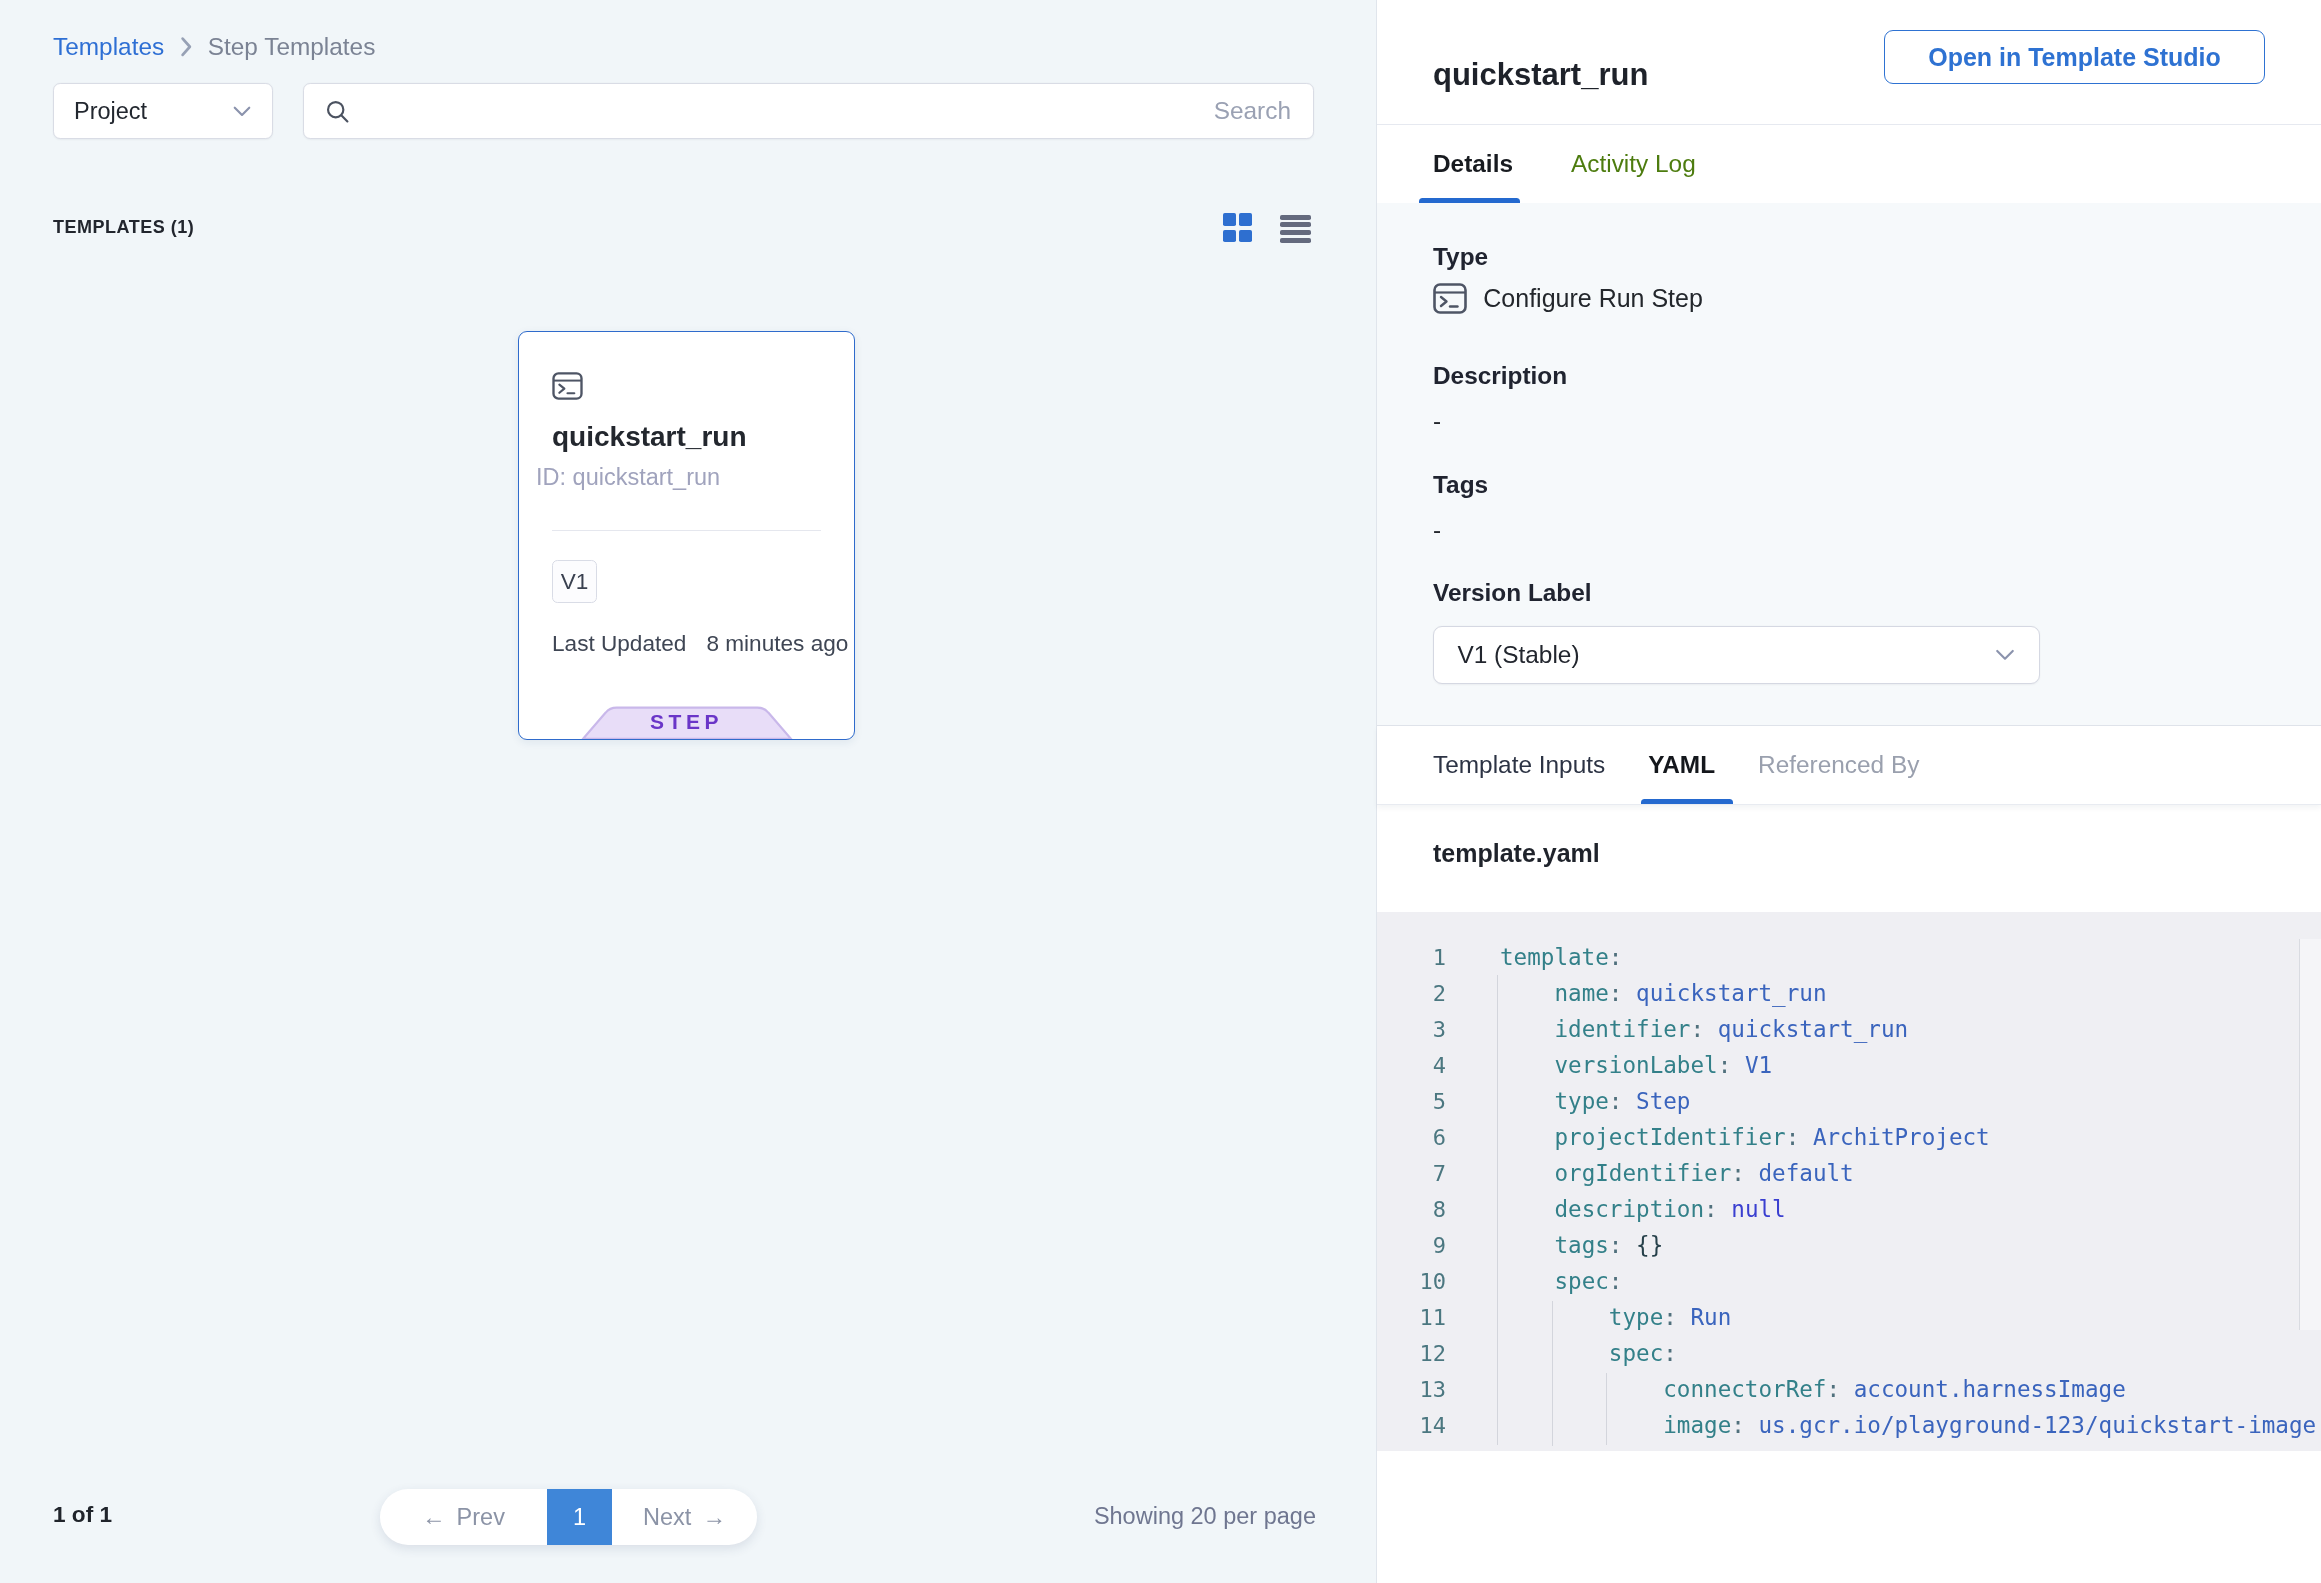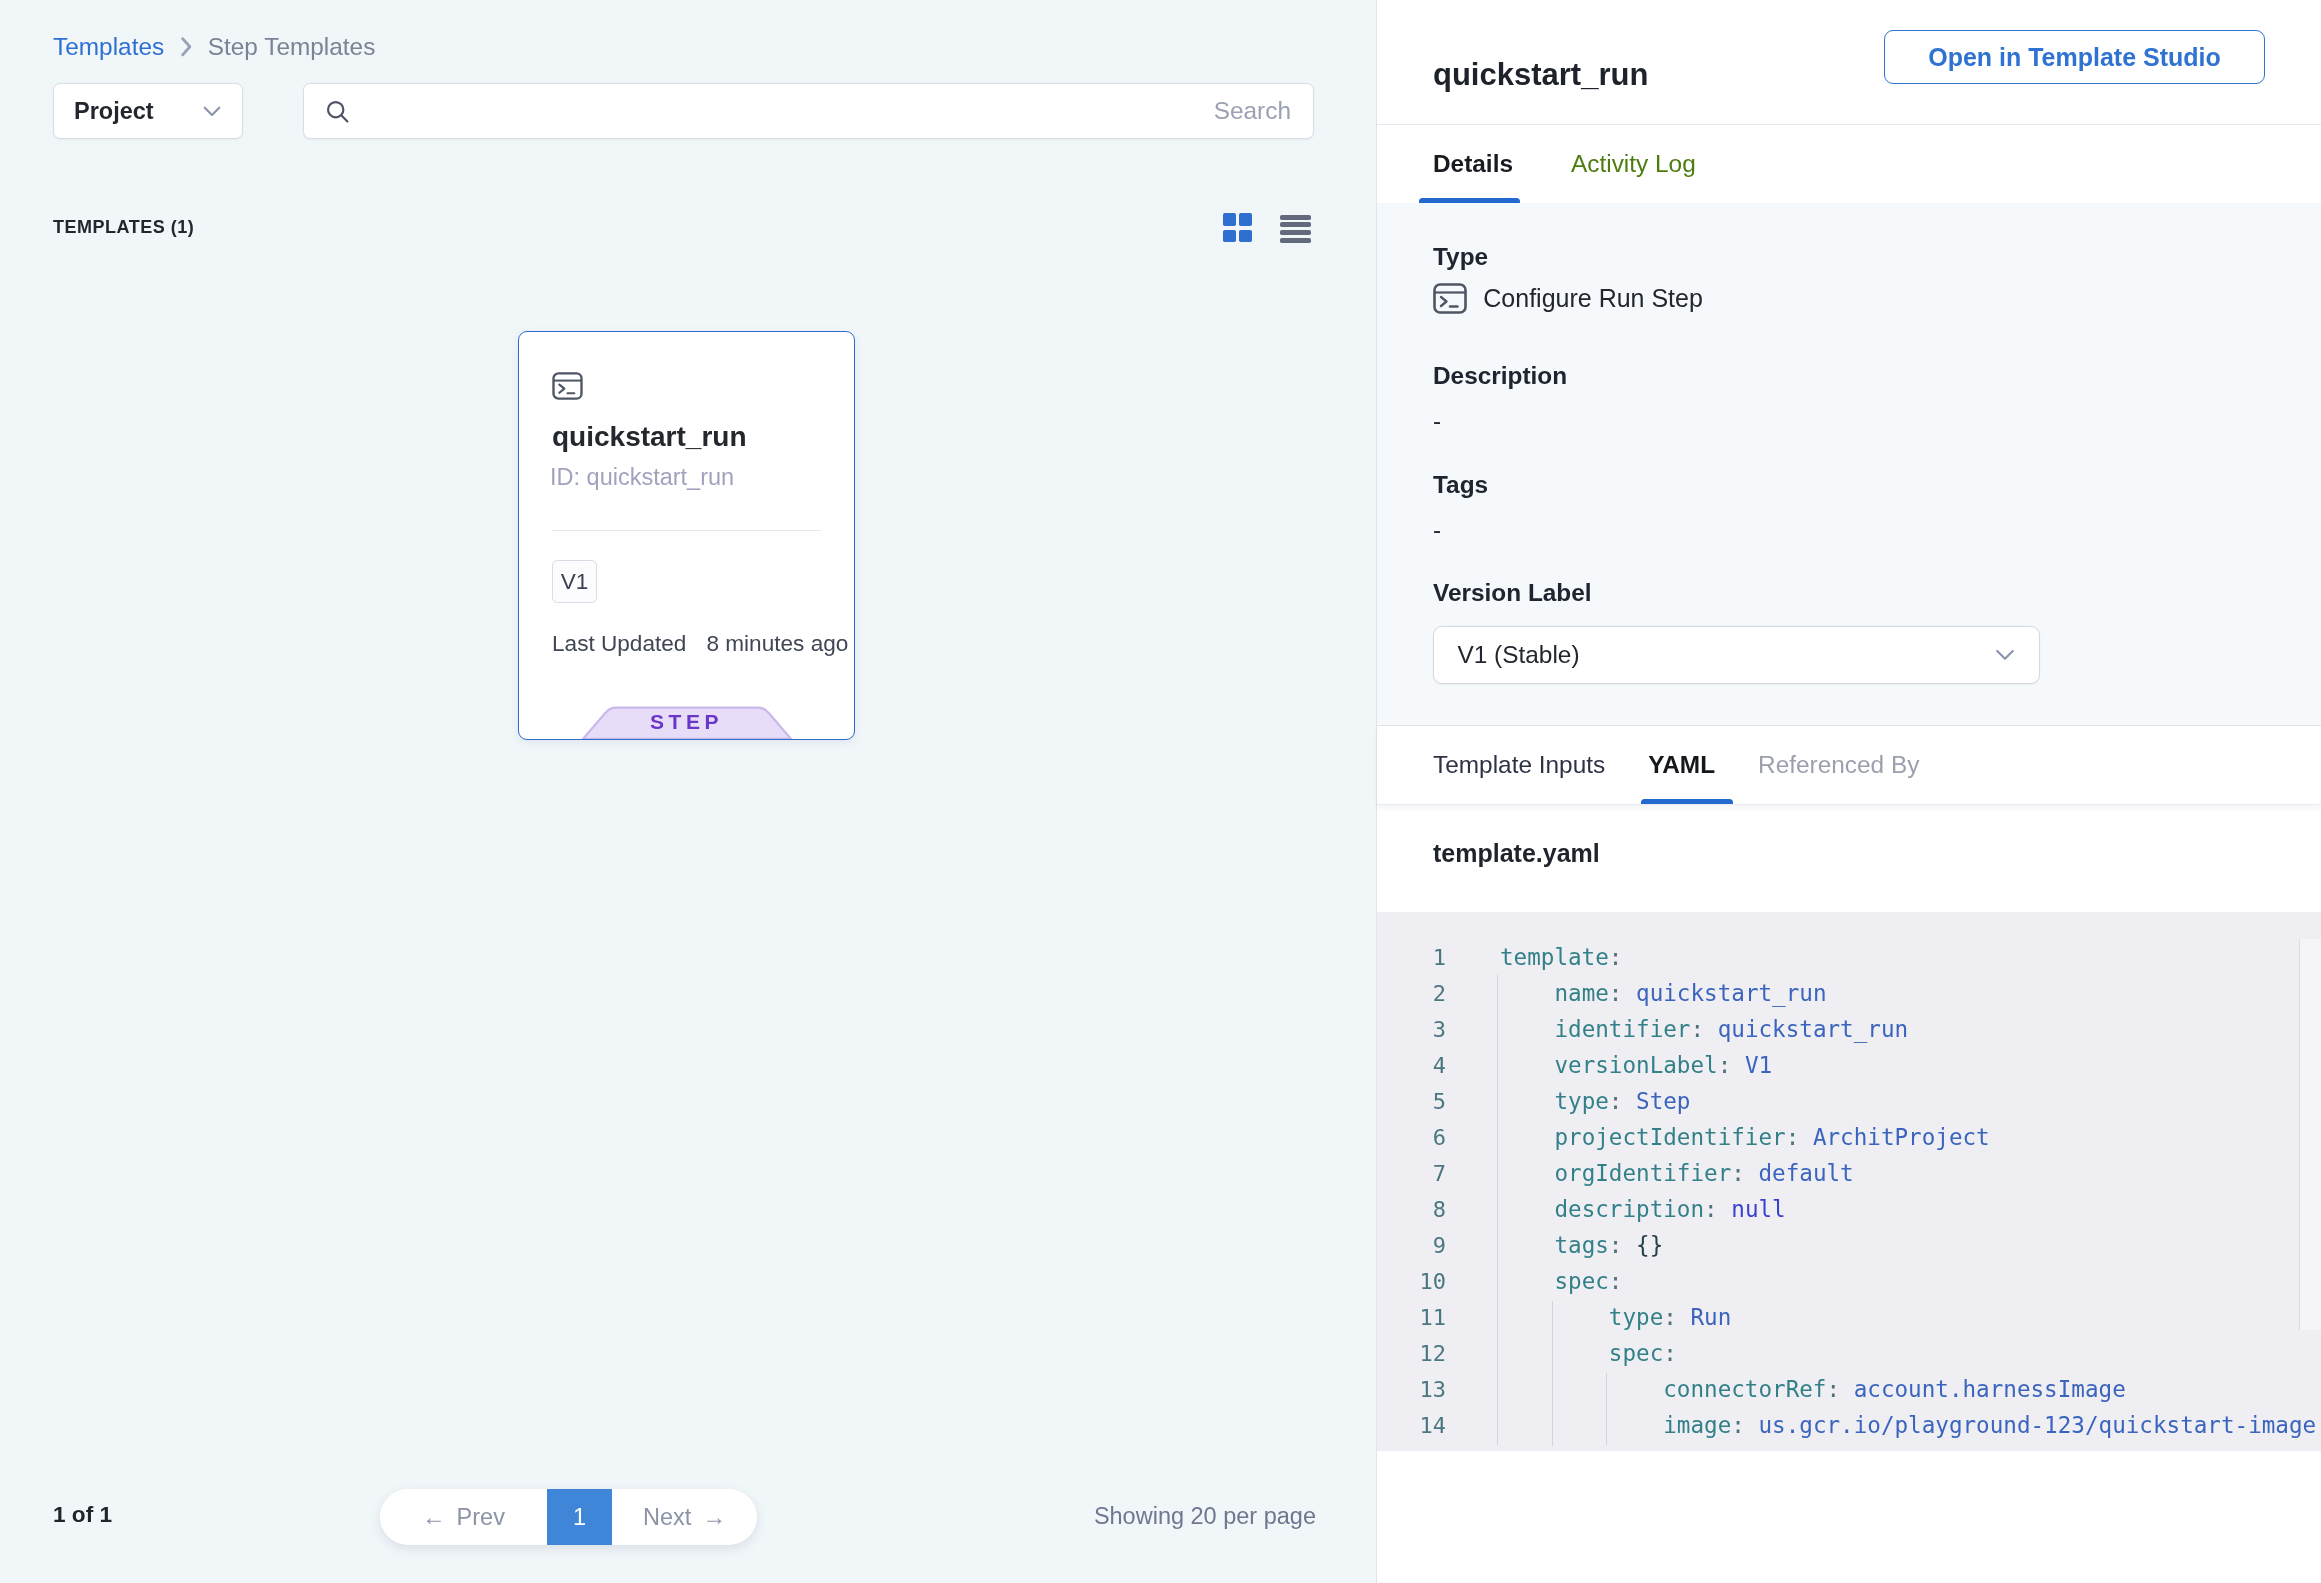--- a/index.html
+++ b/index.html
@@ -18,21 +18,21 @@
   
   .left{position:absolute;left:0;top:0;width:1377px;height:1583px;
         background:var(--left-bg);border-right:0.9px solid #e0e5ec;}
   .breadcrumb{position:absolute;left:53px;top:33px;display:flex;align-items:center;gap:14.5px;font-size:24.4px;}
   .crumb-link{color:var(--accent);cursor:pointer;}
   .crumb-sep{display:flex;align-items:center;}
   .crumb-current{color:var(--muted);}
 
   .selectbox{position:absolute;background:#fff;border:0.9px solid var(--border);border-radius:7.2px;
              display:flex;align-items:center;box-shadow:0 0.9px 1.8px rgba(16,24,40,.05);cursor:pointer;}
-  .scope-select{left:53px;top:83px;width:190px;height:56px;padding:0 20px;font-weight:bold;}
+  .scope-select{left:53px;top:83px;width:220px;height:56px;padding:0 20px;}
   .scope-select .lbl{font-size:23.5px;color:#22272f;flex:1;}
   .searchbox{position:absolute;left:303px;top:83px;width:1011px;height:56px;background:#fff;
              border:0.9px solid var(--border);border-radius:7.2px;display:flex;align-items:center;
              padding:0 20px;box-shadow:0 0.9px 1.8px rgba(16,24,40,.05);}
   .searchbox input{border:none;outline:none;flex:1;font-size:24.4px;margin-left:16.3px;
                    font-family:"Liberation Sans",sans-serif;color:#30343c;background:transparent;text-align:right;}
   .searchbox input::placeholder{color:#9aa1b3;}
 
   .list-header{position:absolute;left:53px;top:217px;font-size:18px;font-weight:bold;
                letter-spacing:0.5px;color:#22262e;}
@@ -40,21 +40,21 @@
   .grid-icon{display:grid;grid-template-columns:12.7px 12.7px;grid-template-rows:12.7px 12.7px;gap:3.6px;cursor:pointer;}
   .grid-icon span{background:#2e6fd0;border-radius:1.8px;}
   .list-icon{display:flex;flex-direction:column;gap:2.7px;width:31px;cursor:pointer;padding-top:1.8px;}
   .list-icon span{height:5px;background:#646a7e;border-radius:1.8px;}
 
   .card{position:absolute;left:518px;top:331px;width:337px;height:409px;background:#fff;
         border:1.8px solid var(--card-border);border-radius:9px;cursor:pointer;
         box-shadow:0 2.7px 9px rgba(30,60,120,.08);}
   .card .term{position:absolute;left:33px;top:40px;}
   .card-title{position:absolute;left:33px;top:89px;font-size:28px;font-weight:bold;color:#23272e;}
-  .card-id{position:absolute;left:31px;top:132px;font-size:23.5px;color:#a0a3bd;}
+  .card-id{position:absolute;left:17px;top:132px;font-size:23.5px;color:#a0a3bd;}
   .card-divider{position:absolute;left:33px;right:33px;top:198px;height:0.9px;background:#e5e7ee;}
   .card-badge{position:absolute;left:33px;top:228px;width:45px;height:43px;background:#fcfcfe;
               border:0.9px solid #d9dce6;border-radius:5.4px;display:flex;align-items:center;
               justify-content:center;font-size:22.6px;color:#3a4150;}
   .card-updated{position:absolute;left:33px;top:299px;font-size:22.6px;color:#3f4654;display:flex;gap:20px;}
   .ribbon{position:absolute;left:50%;bottom:0;transform:translateX(-50%);width:215px;height:33px;}
   .ribbon svg{position:absolute;left:0;top:0;}
   .ribbon .ribbon-label{position:absolute;left:0;right:0;top:3.6px;text-align:center;font-size:21px;
         font-weight:bold;letter-spacing:4.5px;color:var(--ribbon-text);}
 

